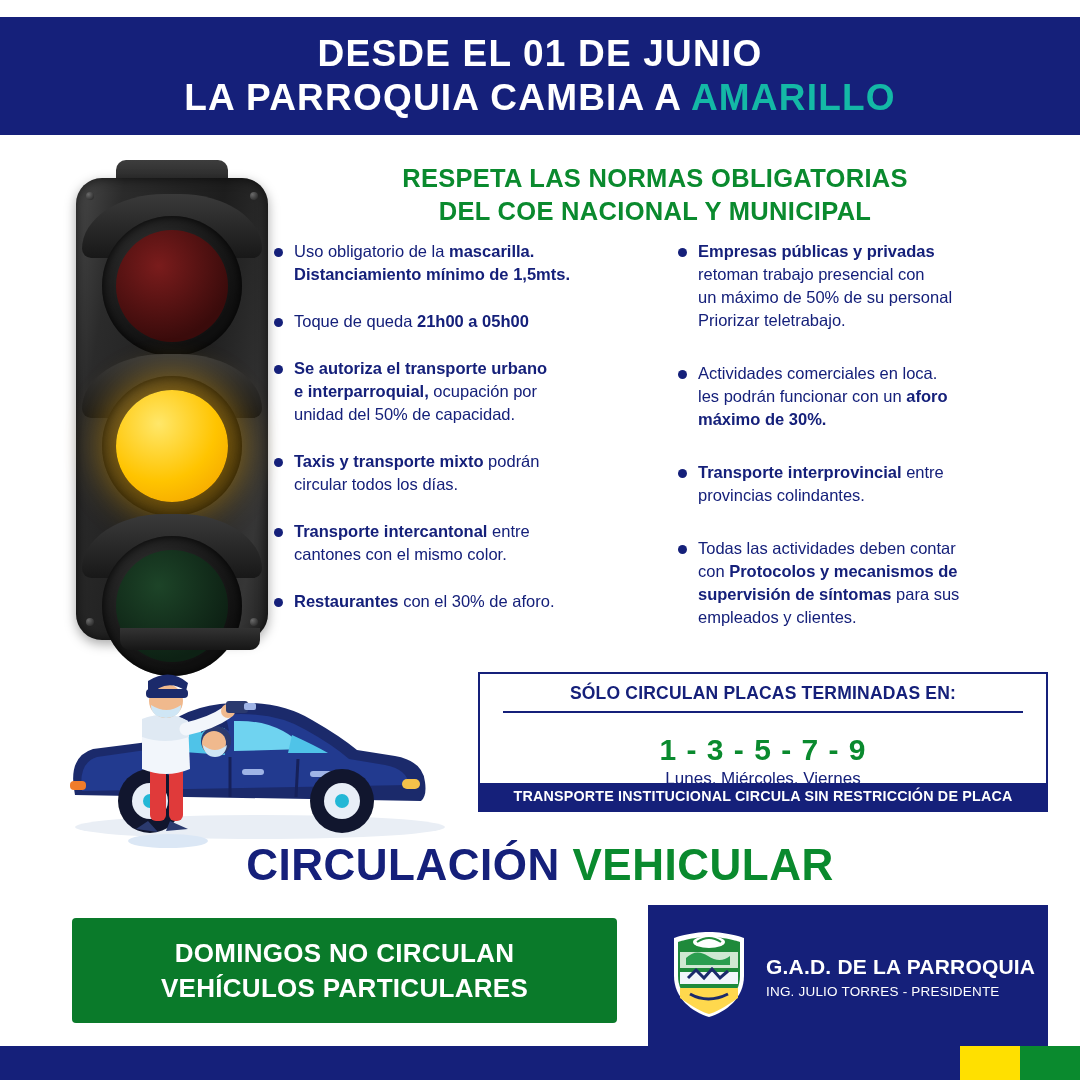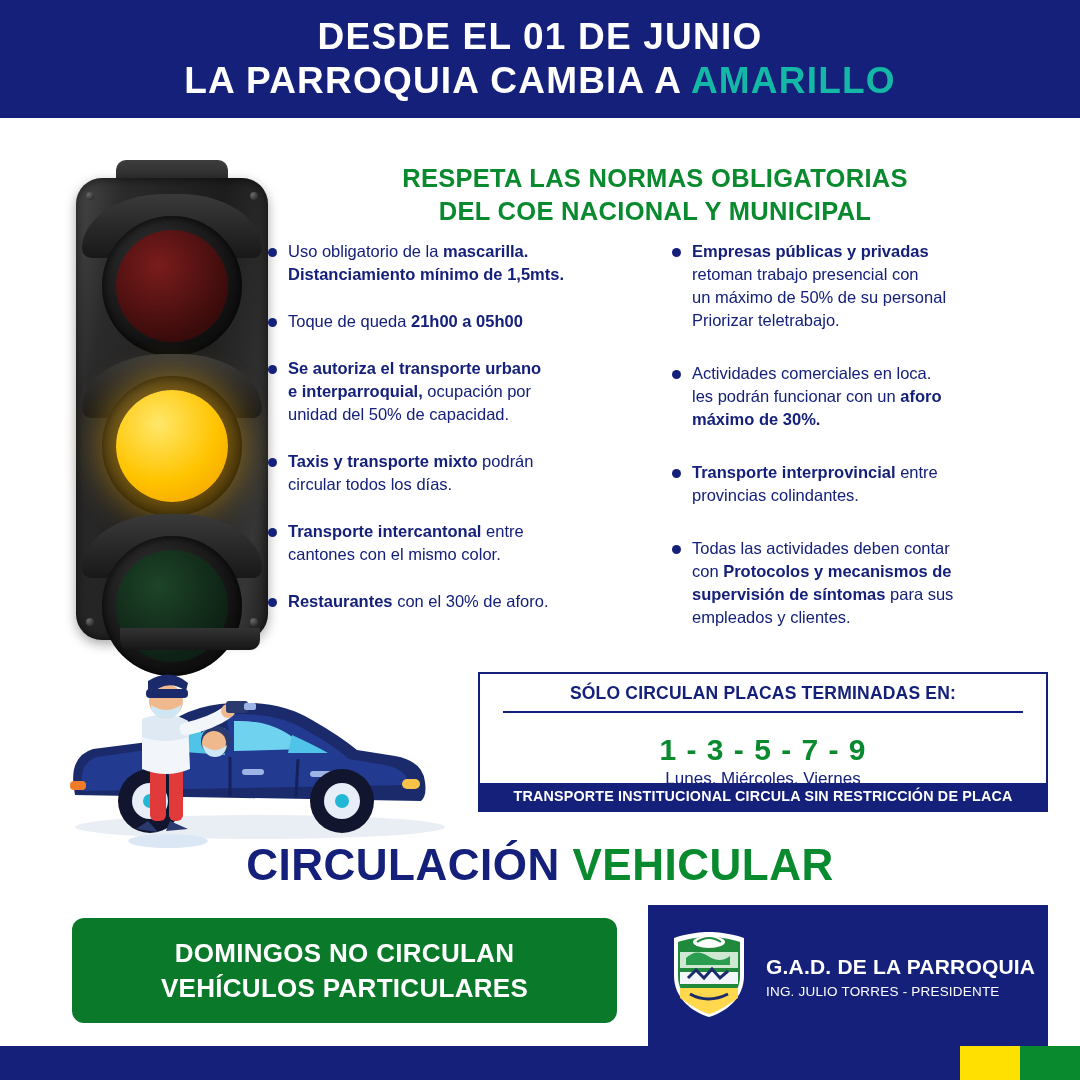--- a/index.html
+++ b/index.html
@@ -6,21 +6,21 @@
   html, body {
     width: 1080px; height: 1080px;
     background: #ffffff;
     font-family: "Liberation Sans", sans-serif;
     overflow: hidden;
   }
   .page { position: relative; width: 1080px; height: 1080px; background:#fff; }
 
   
   .header {
-    position: absolute; left:0; top:0; width:1080px; height:118px;
+    position: absolute; left:0; top:17px; width:1080px; height:118px;
     background:#15207a;
     display:flex; flex-direction:column; align-items:center; justify-content:center;
     text-align:center;
   }
   .header-line1 {
     color:#ffffff; font-weight:bold; font-size:37px; letter-spacing:1.2px;
     line-height:44px;
   }
   .header-line2 {
     color:#ffffff; font-weight:bold; font-size:37px; letter-spacing:1.2px;
@@ -73,21 +73,21 @@
   }
   .screw { position:absolute; width:8px; height:8px; border-radius:50%;
            background:radial-gradient(circle at 30% 30%, #6a6a6a, #1c1c1c); }
 
   
   .rules-title {
     position:absolute; left:290px; top:162px; width:730px;
     text-align:center; color:#0a8a2e; font-weight:bold; font-size:25.5px; line-height:33px;
     letter-spacing:.3px;
   }
-  .cols { position:absolute; left:268px; top:240px; width:790px; height:405px; display:flex; gap:24px; }
+  .cols { position:absolute; left:274px; top:240px; width:790px; height:405px; display:flex; gap:24px; }
   .col { width:380px; }
   .bullet-item { display:flex; gap:11px; margin-bottom:24px; }
   .bullet-dot {
     flex:0 0 auto; width:9px; height:9px; border-radius:50%; background:#15207a; margin-top:8px;
   }
   .bullet-text { color:#15207a; font-size:16.5px; line-height:23px; }
   .bullet-text b { font-weight:bold; }
   .col-right .bullet-item { margin-bottom:30px; }
 
   
@@ -120,21 +120,21 @@
   .circ-title {
     position:absolute; left:0; top:840px; width:1080px; text-align:center;
     font-weight:bold; font-size:44px; letter-spacing:.5px;
   }
   .circ-blue { color:#15207a; }
   .circ-green { color:#0a8a2e; }
 
   
   .green-banner {
     position:absolute; left:72px; top:918px; width:545px; height:105px;
-    background:#0a7a2a; border-radius:12px;
+    background:#0a7a2a; border-radius:4px;
     display:flex; align-items:center; justify-content:center; text-align:center;
   }
   .green-banner span {
     color:#ffffff; font-weight:bold; font-size:26px; line-height:35px; letter-spacing:.3px;
   }
   .blue-banner {
     position:absolute; left:648px; top:905px; width:400px; height:142px;
     background:#15207a; display:flex; align-items:center; gap:14px; padding-left:18px;
   }
   .gad-text { color:#fff; }

